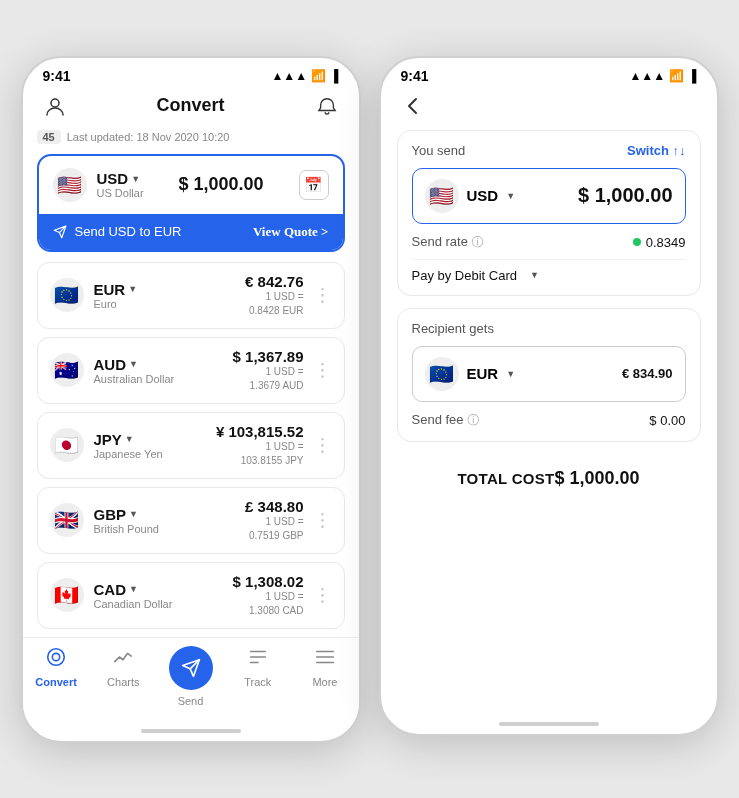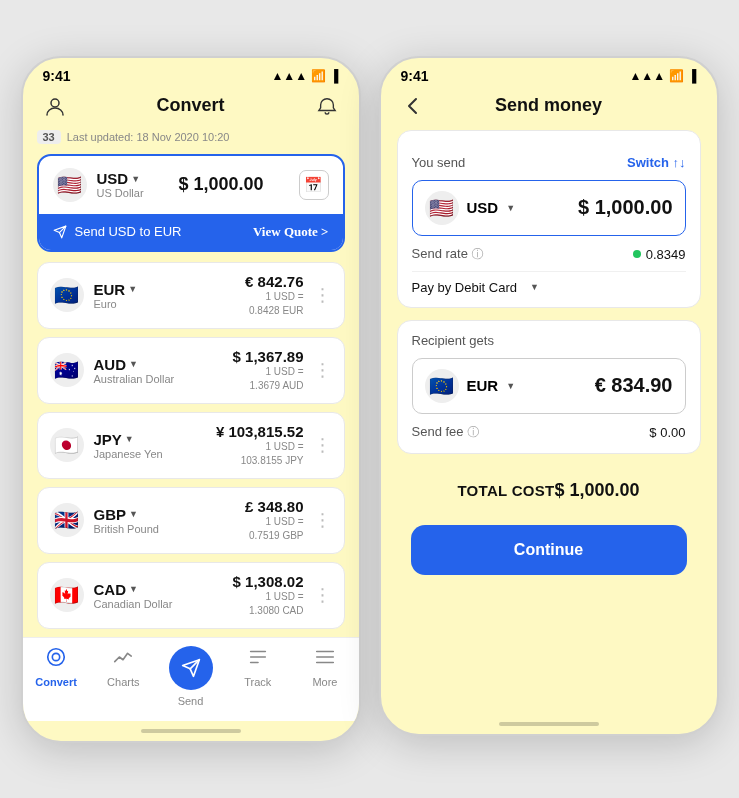--- a/index.html
+++ b/index.html
@@ -11,21 +11,21 @@
       min-height: 100vh;
       font-family: -apple-system, BlinkMacSystemFont, 'Segoe UI', sans-serif;
     }
     .scene {
       display: flex;
       gap: 18px;
       padding: 20px;
       align-items: flex-start;
     }
     .phone {
-      background: #fef9c3;
+      background: #ffffff;
       border-radius: 40px;
       width: 340px;
       min-height: 680px;
       box-shadow: 0 8px 40px rgba(0,0,0,0.18);
       overflow: hidden;
       display: flex;
       flex-direction: column;
       border: 2px solid #d0d0d0;
       position: relative;
     }
@@ -164,21 +164,20 @@
     .you-send-section {
       border: 1.5px solid #e8e8e8;
       border-radius: 14px;
       padding: 12px 14px;
       margin-bottom: 12px;
       background: #fff;
     }
     .you-send-header {
       display: flex; justify-content: space-between; align-items: center;
       margin-bottom: 10px;
-      margin-top: 12px;
     }
     .you-send-label { font-size: 13px; color: #555; font-weight: 500; }
     .switch-btn { color: #2563eb; font-size: 13px; font-weight: 600; }
     .send-row {
       display: flex; align-items: center; justify-content: space-between;
       border: 1.5px solid #2563eb; border-radius: 10px; padding: 10px 12px;
       margin-bottom: 10px;
     }
     .currency-selector {
       display: flex; align-items: center; gap: 8px;
@@ -200,21 +199,21 @@
       padding: 12px 14px;
       margin-bottom: 12px;
       background: #fff;
     }
     .recipient-label { font-size: 13px; color: #555; font-weight: 500; margin-bottom: 10px; }
     .recipient-row {
       display: flex; align-items: center; justify-content: space-between;
       border: 1.5px solid #ccc; border-radius: 10px; padding: 10px 12px;
       margin-bottom: 10px;
     }
-    .recipient-amount { font-size: 20px; font-weight: 700; color: #111; }
+    .recipient-amount { font-size: 13px; font-weight: 700; color: #111; }
     .send-fee-row {
       display: flex; align-items: center; justify-content: space-between;
       font-size: 13px; color: #555;
     }
     .fee-value { color: #111; font-weight: 500; }
     .total-cost-section {
       display: flex; align-items: center; justify-content: center;
       padding: 14px 14px;
       margin-bottom: 10px;
     }
@@ -255,21 +254,21 @@
         <svg width="20" height="20" viewBox="0 0 22 22" fill="none">
             <path d="M11 3a7 7 0 0 1 7 7v3l2 3H2l2-3v-3a7 7 0 0 1 7-7z" stroke="#333" stroke-width="1.5"></path>
             <path d="M9 18a2 2 0 0 0 4 0" stroke="#333" stroke-width="1.5"></path>
           </svg>
       </div>
     </div>
 
     <div class="phone-content">
 
       <div class="last-updated">
-        <span class="update-badge">33</span>
+        <span class="update-badge">45</span>
         <span>Last updated: 18 Nov 2020 10:20</span>
       </div>
 
       <div class="main-card">
         <div class="main-card-top">
           <div class="currency-left">
             <div class="flag-circle">🇺🇸</div>
             <div class="currency-name-block">
               <div class="currency-code">
                 <span>USD</span>
@@ -443,21 +442,20 @@
         <span>▐</span>
       </div>
     </div>
 
     <div class="header">
       <div class="header-icon">
         <svg width="22" height="22" viewBox="0 0 22 22" fill="none">
             <path d="M14 4l-7 7 7 7" stroke="#333" stroke-width="2" stroke-linecap="round" stroke-linejoin="round"></path>
           </svg>
       </div>
-      <div class="header-title">Send money</div>
       <div class="header-icon"></div>
     </div>
 
     <div class="phone-content">
 
       <div class="you-send-section">
         <div class="you-send-header">
           <span class="you-send-label">You send</span>
           <span class="switch-btn">Switch ↑↓</span>
         </div>
@@ -503,20 +501,19 @@
           </span>
           <span class="fee-value">$ 0.00</span>
         </div>
       </div>
 
       <div class="total-cost-section">
         <span class="total-cost-label">TOTAL COST</span>
         <span class="total-cost-value">$ 1,000.00</span>
       </div>
 
-      <div class="continue-btn">Continue</div>
     </div>
 
     <div class="home-indicator">
       <div class="home-bar"></div>
     </div>
   </div>
 </div>
 
 </body></html>

